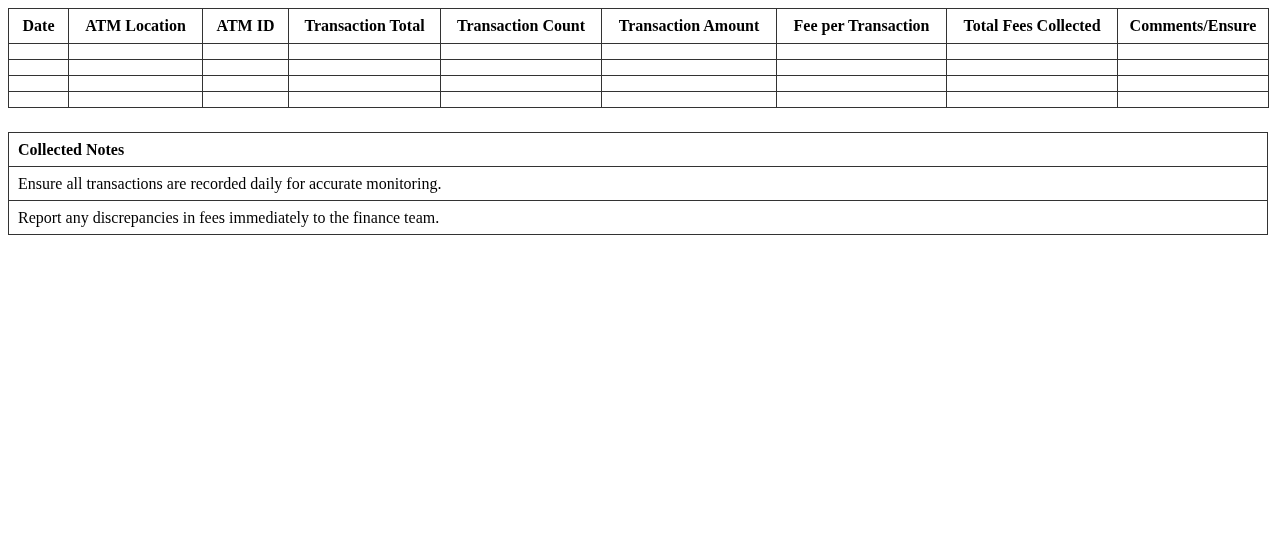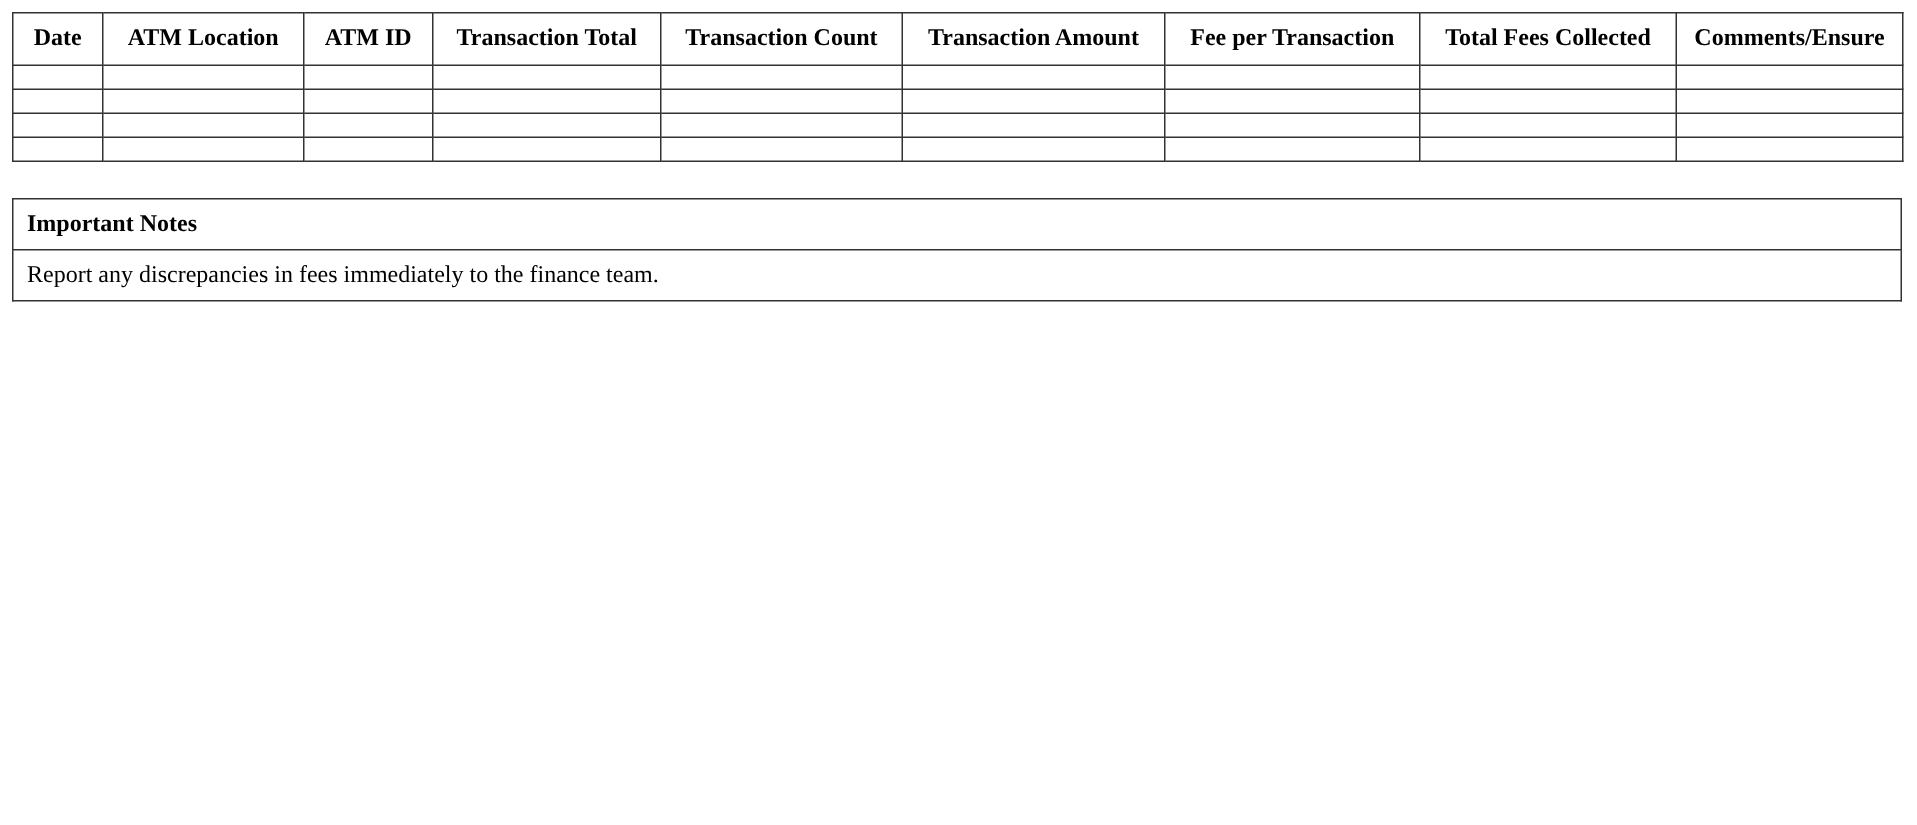--- a/index.html
+++ b/index.html
@@ -130,21 +130,24 @@
         <td></td>
         <td></td>
         <td></td>
       </tr>
     </tbody>
   </table>
 
   <table class="notes-table">
     <tbody>
       <tr>
-        <td class="notes-title">Important Notes</td>
+        <td class="notes-title">Collected Notes</td>
+      </tr>
+      <tr>
+        <td>Ensure all transactions are recorded daily for accurate monitoring.</td>
       </tr>
       <tr>
         <td>Report any discrepancies in fees immediately to the finance team.</td>
       </tr>
     </tbody>
   </table>
 
 </div>
 
 </body></html>

